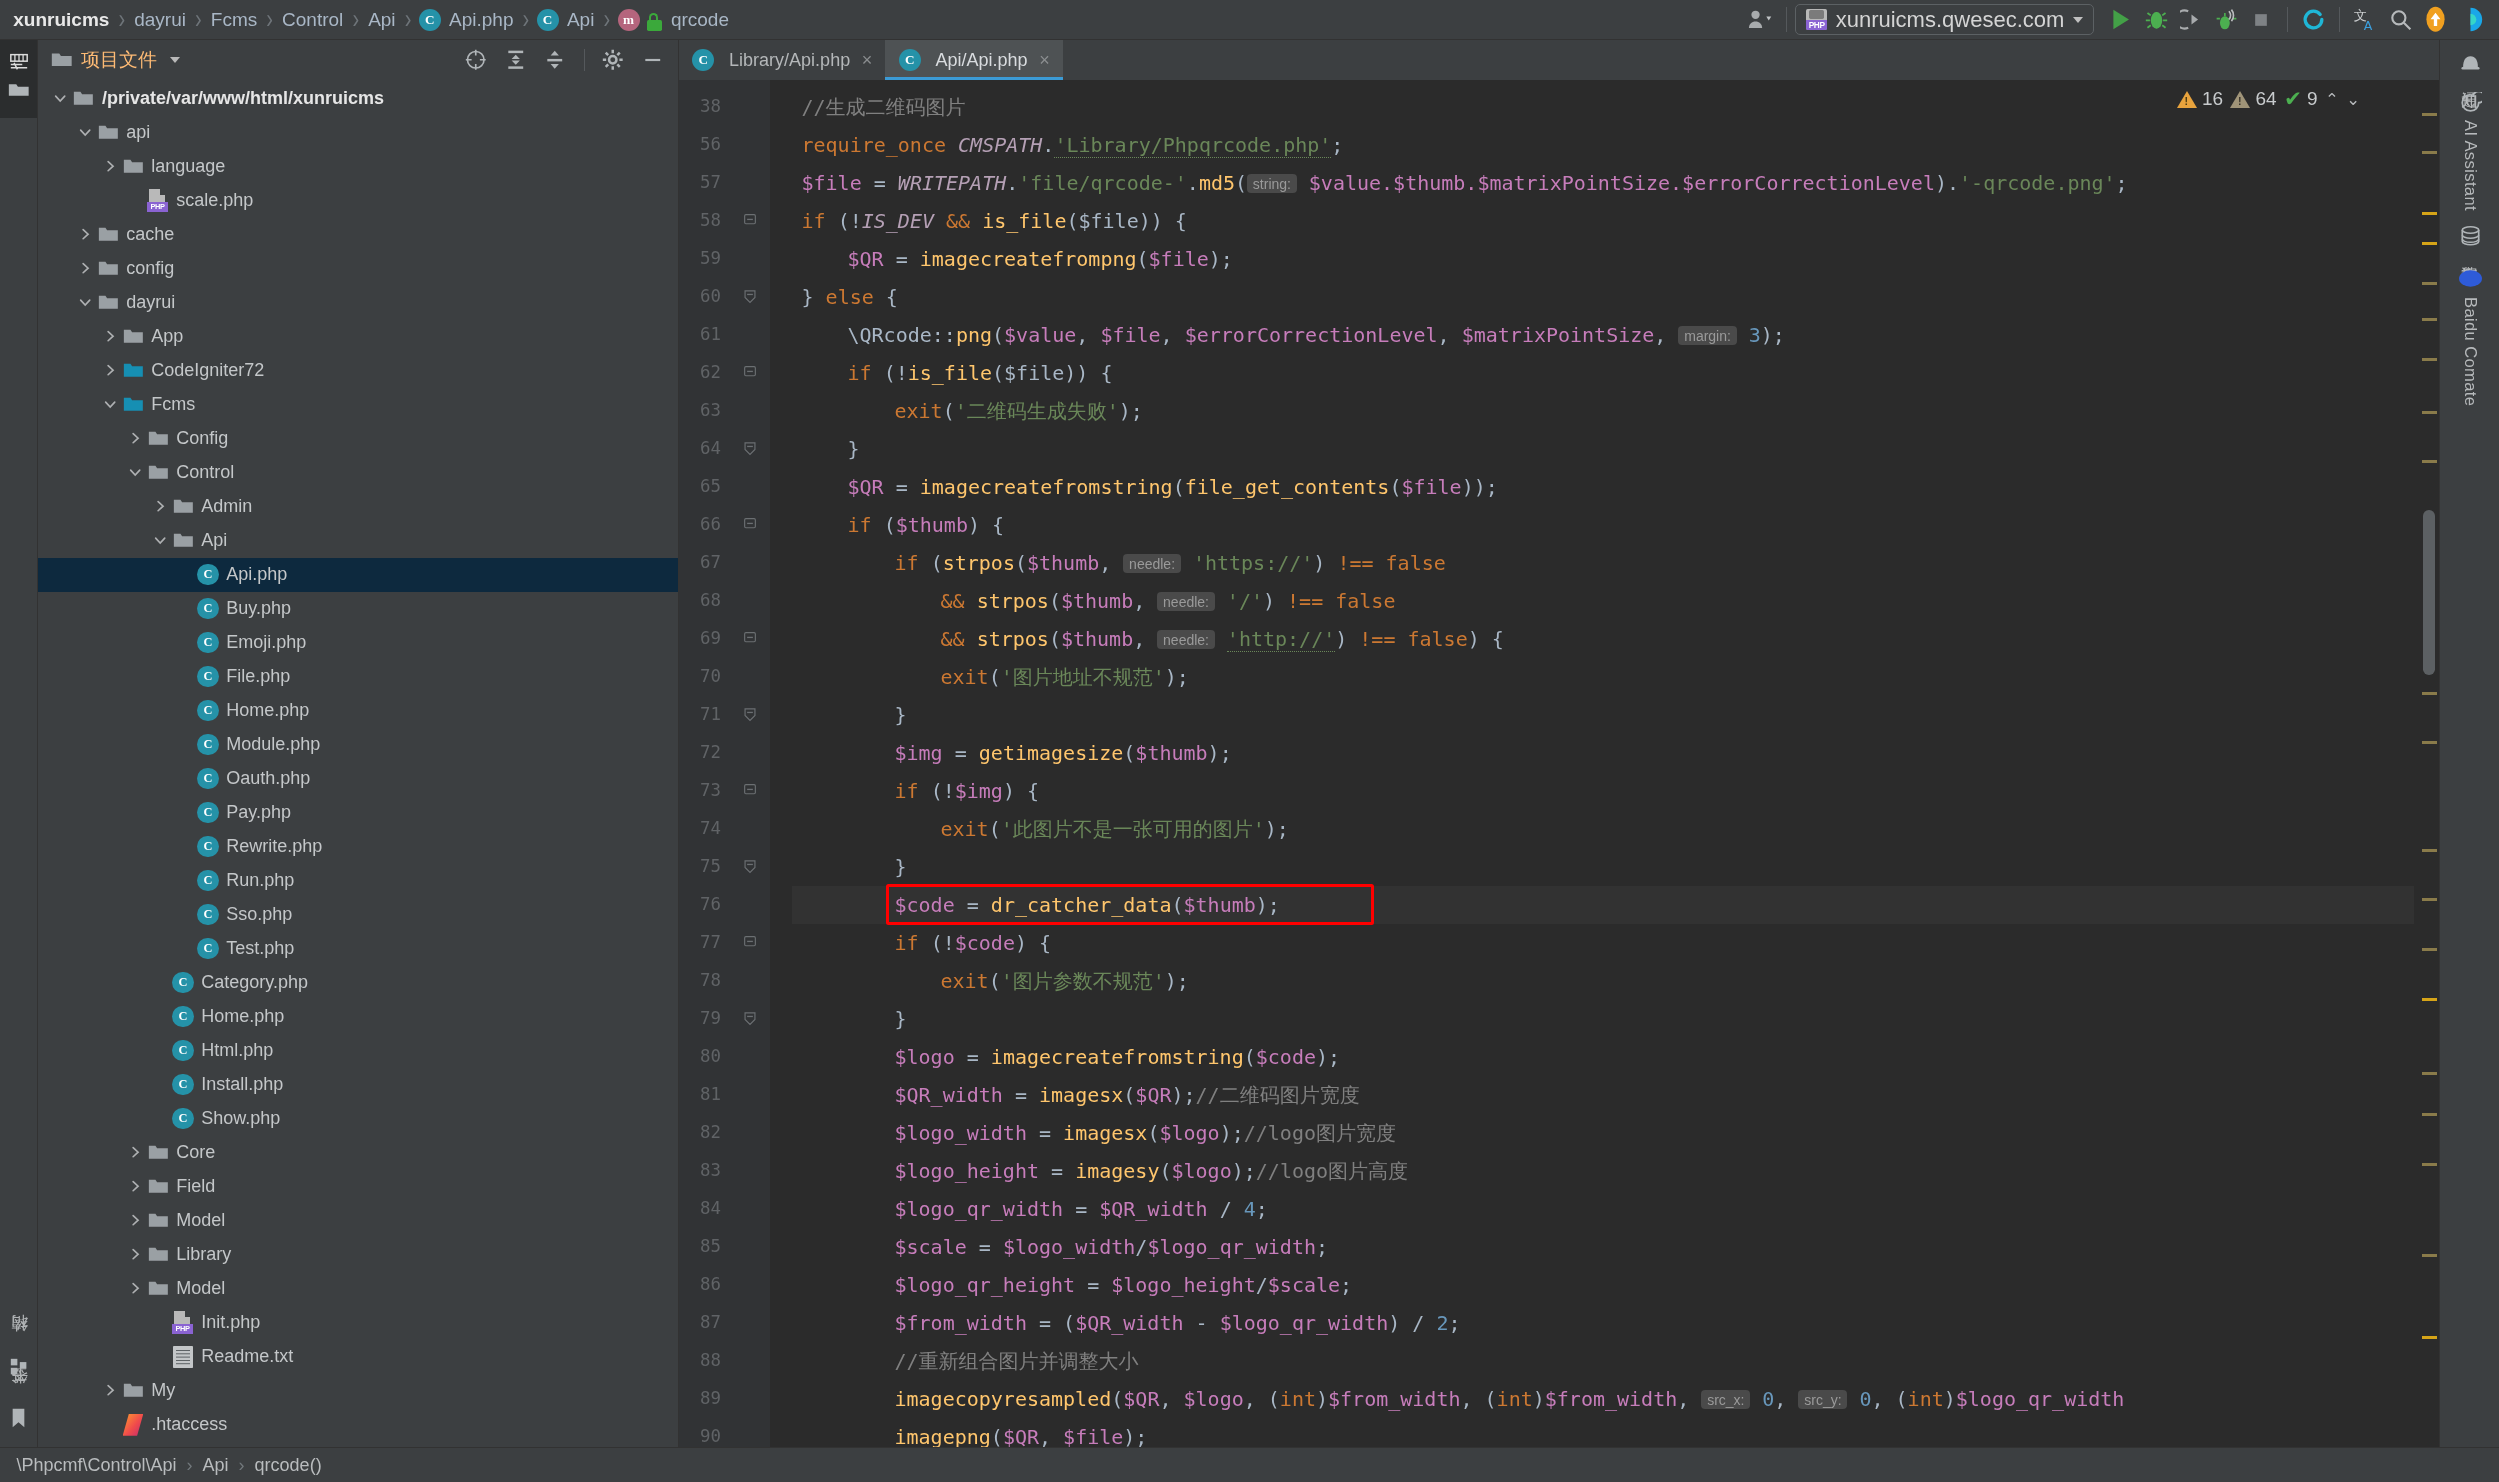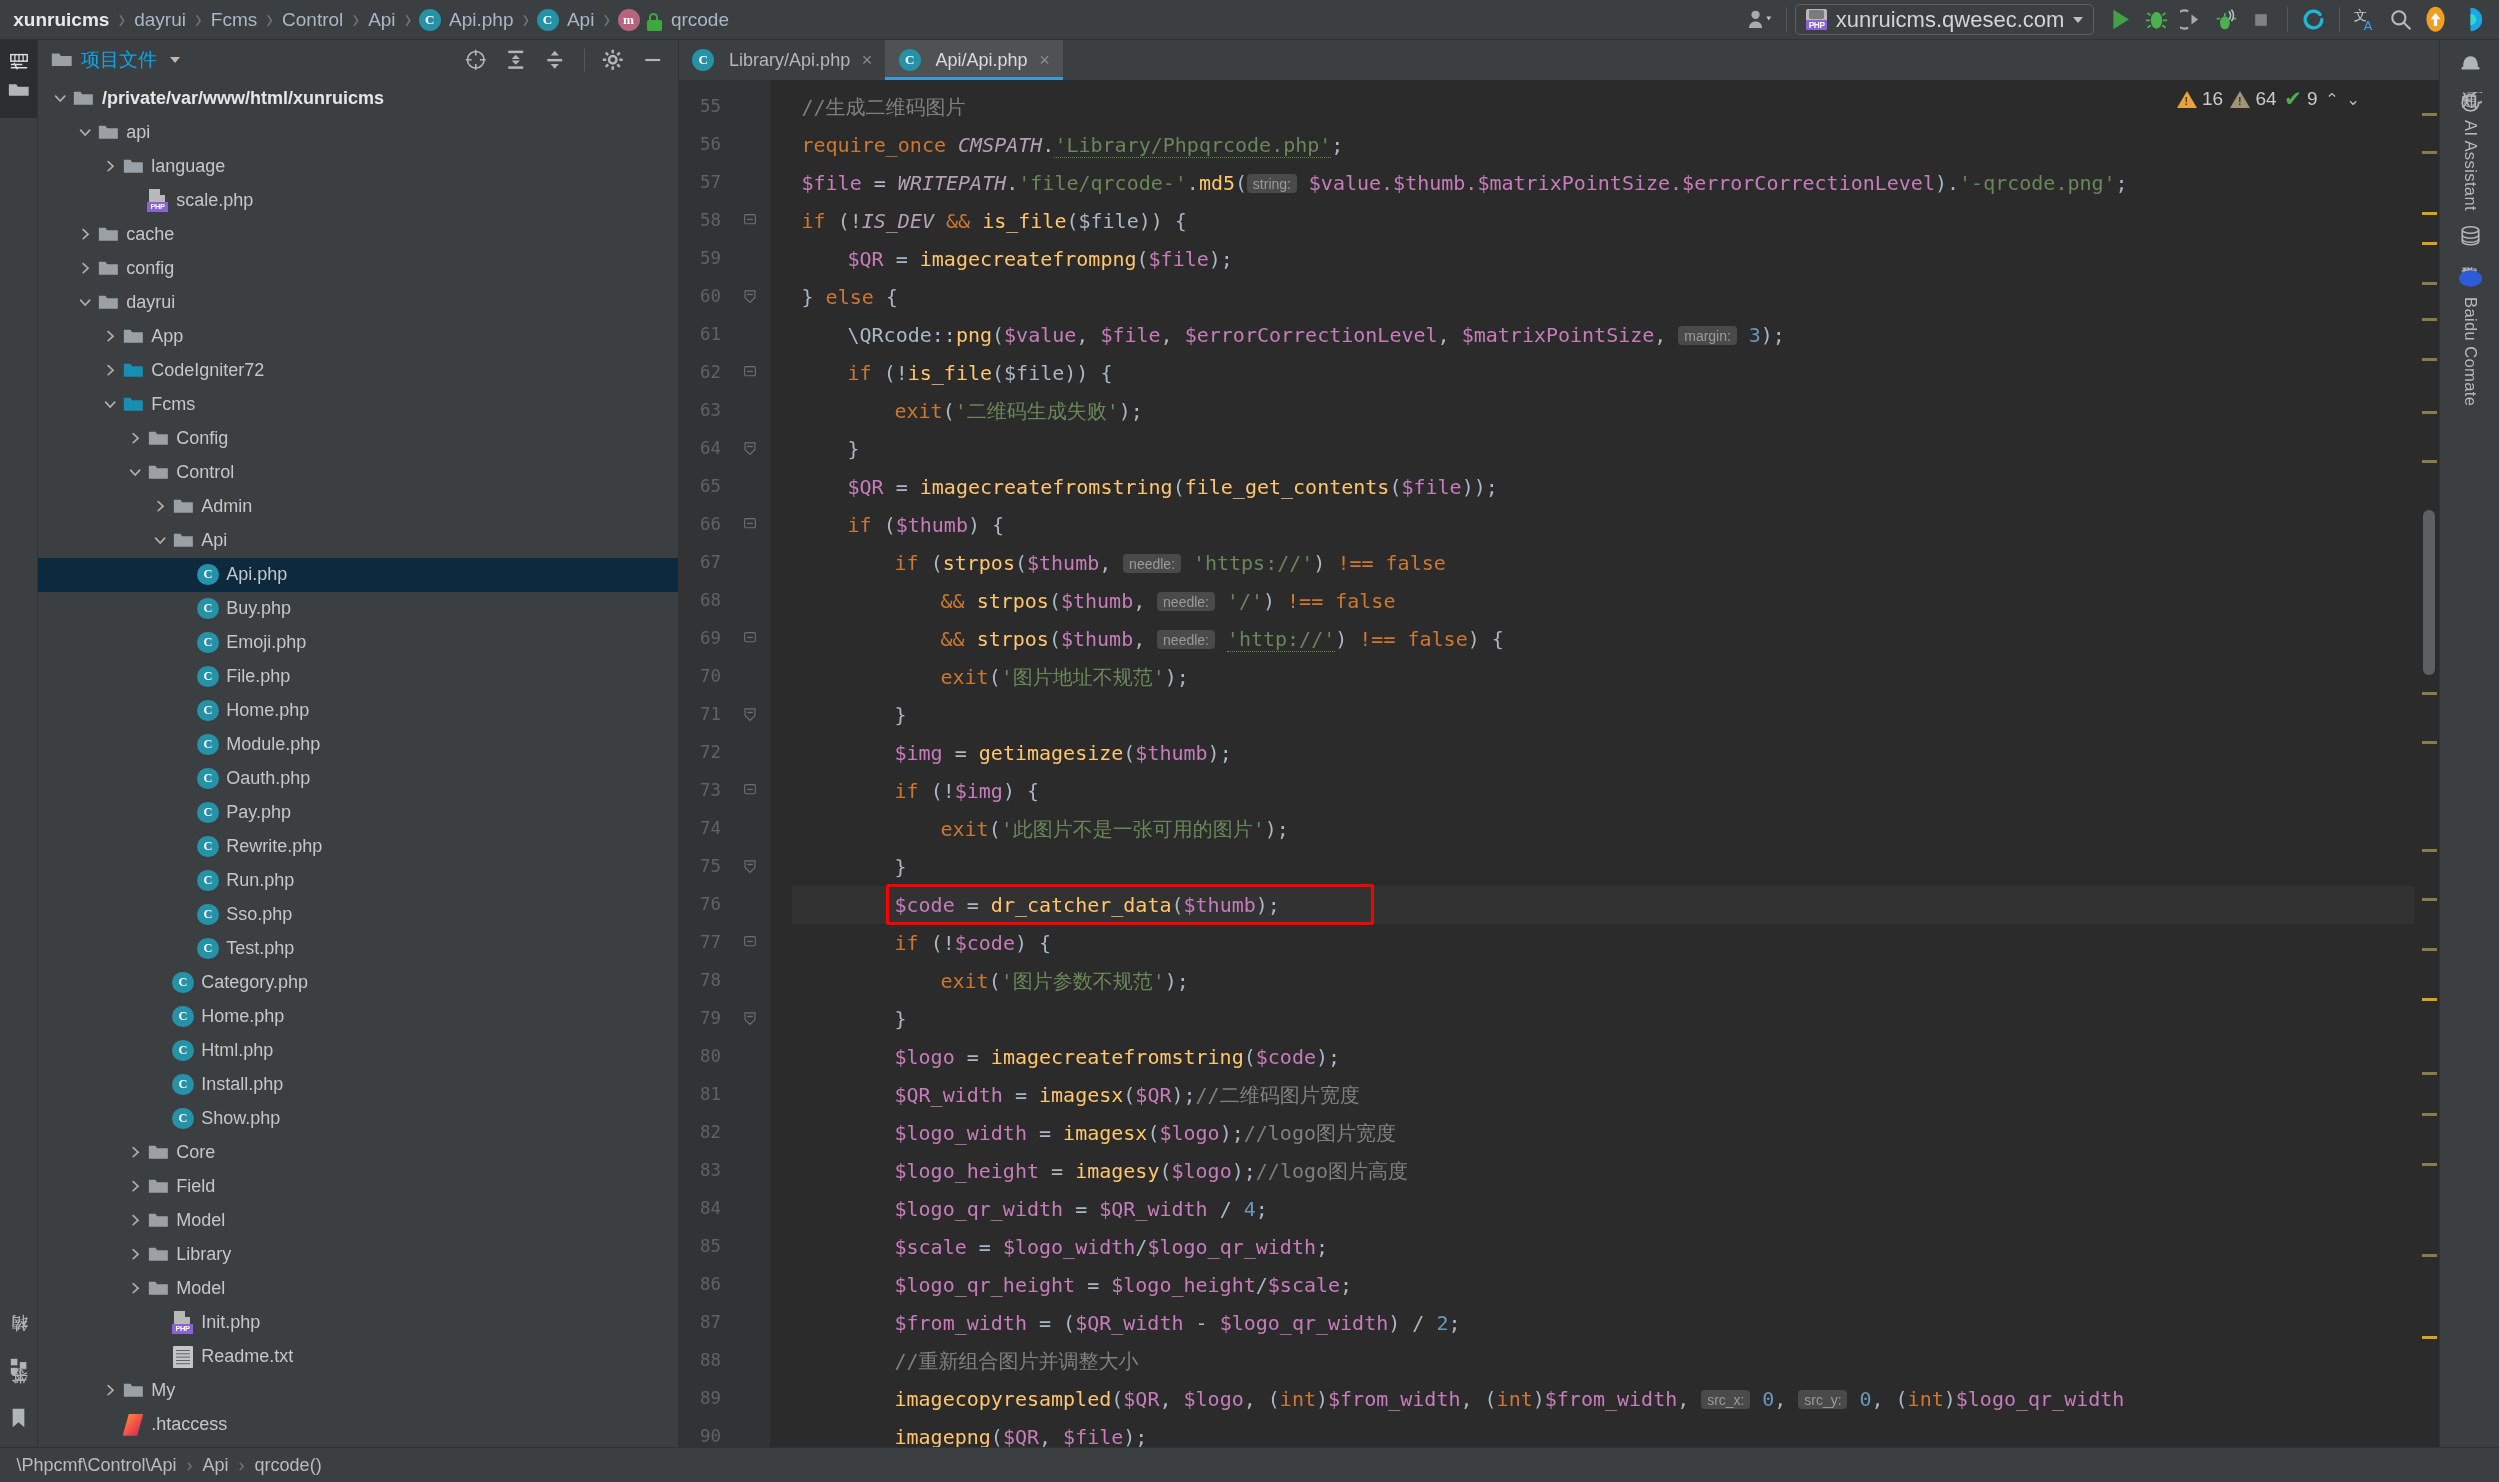--- a/index.html
+++ b/index.html
@@ -64,21 +64,21 @@
     writing-mode:vertical-rl; font-size:16.5px; color:#b0b3b5; letter-spacing:0.8px;
     margin:13.2px 0 10px; user-select:none;
   }
   .vtext.rot { transform:rotate(180deg); }
   .stripicon { width:21.5px; height:21.5px; display:flex; align-items:center; justify-content:center; margin-bottom:5px;}
 
   
   .projpanel { width:641px; min-width:641px; background:#3c3f41; display:flex; flex-direction:column; border-right:0.8px solid #323232; }
   .proj-header { height:40px; display:flex; align-items:center; padding:0 10px 0 13.2px; gap:8.3px; }
   .proj-header .folder { width:21.5px; height:17.4px; }
-  .proj-title { font-size:19px; color:#0ea5e9; }
+  .proj-title { font-size:19px; color:#fdba74; }
   .proj-header .caret2 { width:0;height:0;border-left:5.8px solid transparent;border-right:5.8px solid transparent;border-top:6.6px solid #b9b9b9; margin-left:5px;}
   .ph-spacer { flex:1; }
   .ph-icon { width:31px; height:31px; display:flex; align-items:center; justify-content:center; }
   .ph-sep { width:0.8px; height:21.5px; background:#55595c; margin:0 5px; }
 
   .tree { flex:1; overflow:hidden; padding-top:1.7px; font-size:18px; }
   .row { height:34px; display:flex; align-items:center; white-space:nowrap; padding-right:6.6px; }
   .row.sel { background:#0d293e; }
   .arrow { width:21.5px; min-width:21.5px; display:flex; align-items:center; justify-content:center; color:#aeb0b2; font-size:14px;}
   .arrow svg { display:block; }
@@ -837,21 +837,21 @@
         </div>
         <div class="tab active">
           <span class="cicon">C</span>
           <span>Api/Api.php</span>
           <span class="x">×</span>
         </div>
       </div>
 
       <div class="codearea">
         <div class="gutter" id="gutter">
-            <div class="g">55</div>
+            <div class="g">38</div>
             <div class="g">56</div>
             <div class="g">57</div>
             <div class="g">58</div>
             <div class="g">59</div>
             <div class="g">60</div>
             <div class="g">61</div>
             <div class="g">62</div>
             <div class="g">63</div>
             <div class="g">64</div>
             <div class="g">65</div>

